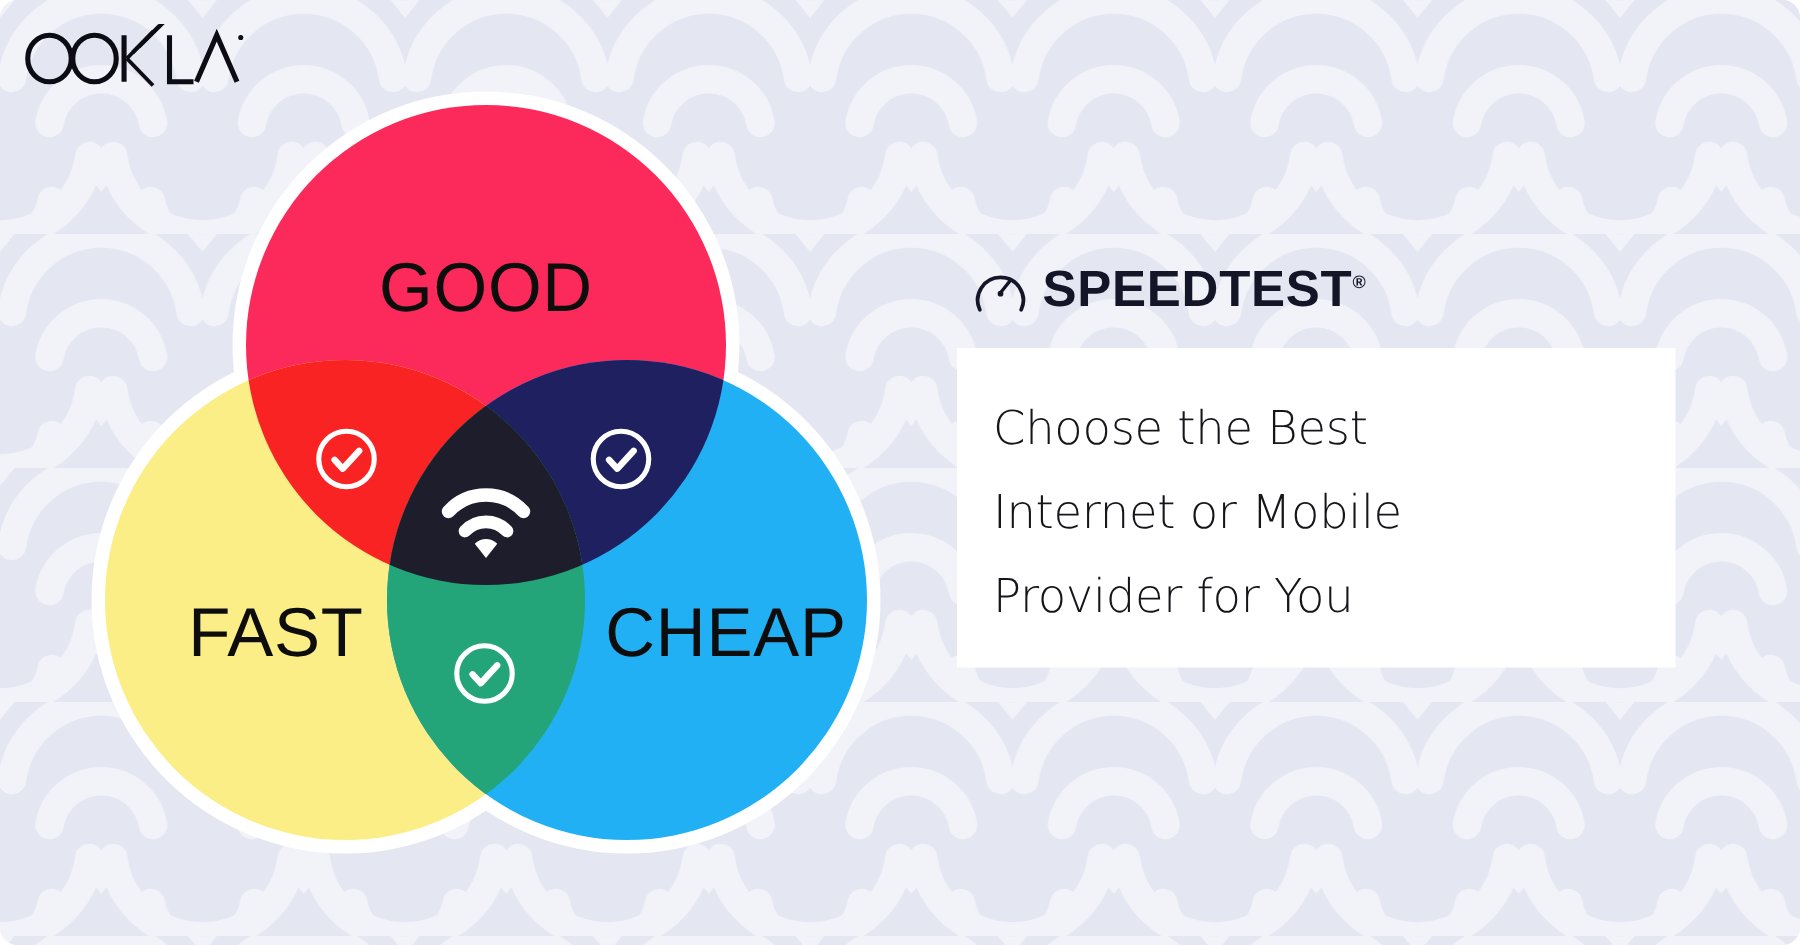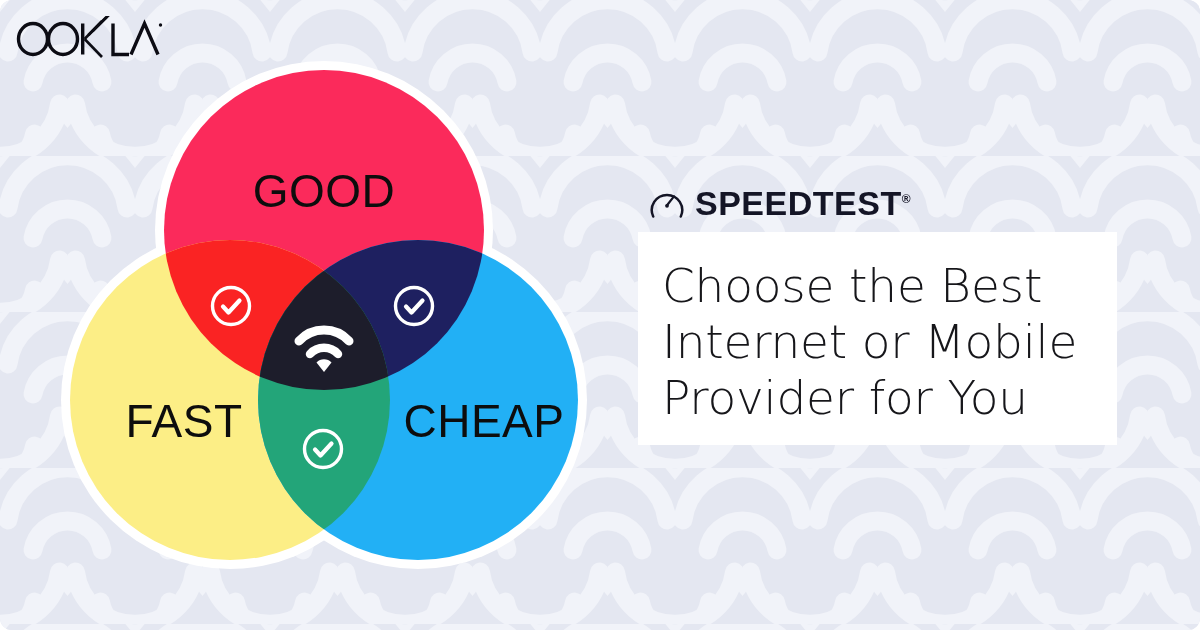--- a/index.html
+++ b/index.html
@@ -44,21 +44,21 @@
   }
   
   #right-col {
     position: absolute;
     left: 638px;
     top: 176px;
     width: 482px;
   }
   #speedtest-lockup {
     display: flex;
-    align-items: flex-end;
+    align-items: flex-start;
     height: 44px;
     margin-bottom: 12px;
     padding-left: 12px;
   }
   #speedtest-gauge-icon {
     width: 34px;
     height: 34px;
     flex: 0 0 auto;
     margin-right: 11px;
   }
@@ -81,21 +81,21 @@
   #headline-card {
     background: #ffffff;
     width: 479px;
     height: 213px;
     box-sizing: border-box;
     padding: 26px 24px 0 24px;
   }
   #headline-text {
     font-family: "DejaVu Sans", sans-serif;
     font-weight: 300;
-    font-size: 47px;
+    font-size: 31px;
     line-height: 56px;
     color: #16161a;
     letter-spacing: -0.2px;
     margin: 0;
     white-space: pre-line;
   }
   
   .venn-label {
     font-family: "Liberation Sans", sans-serif;
     font-weight: normal;

